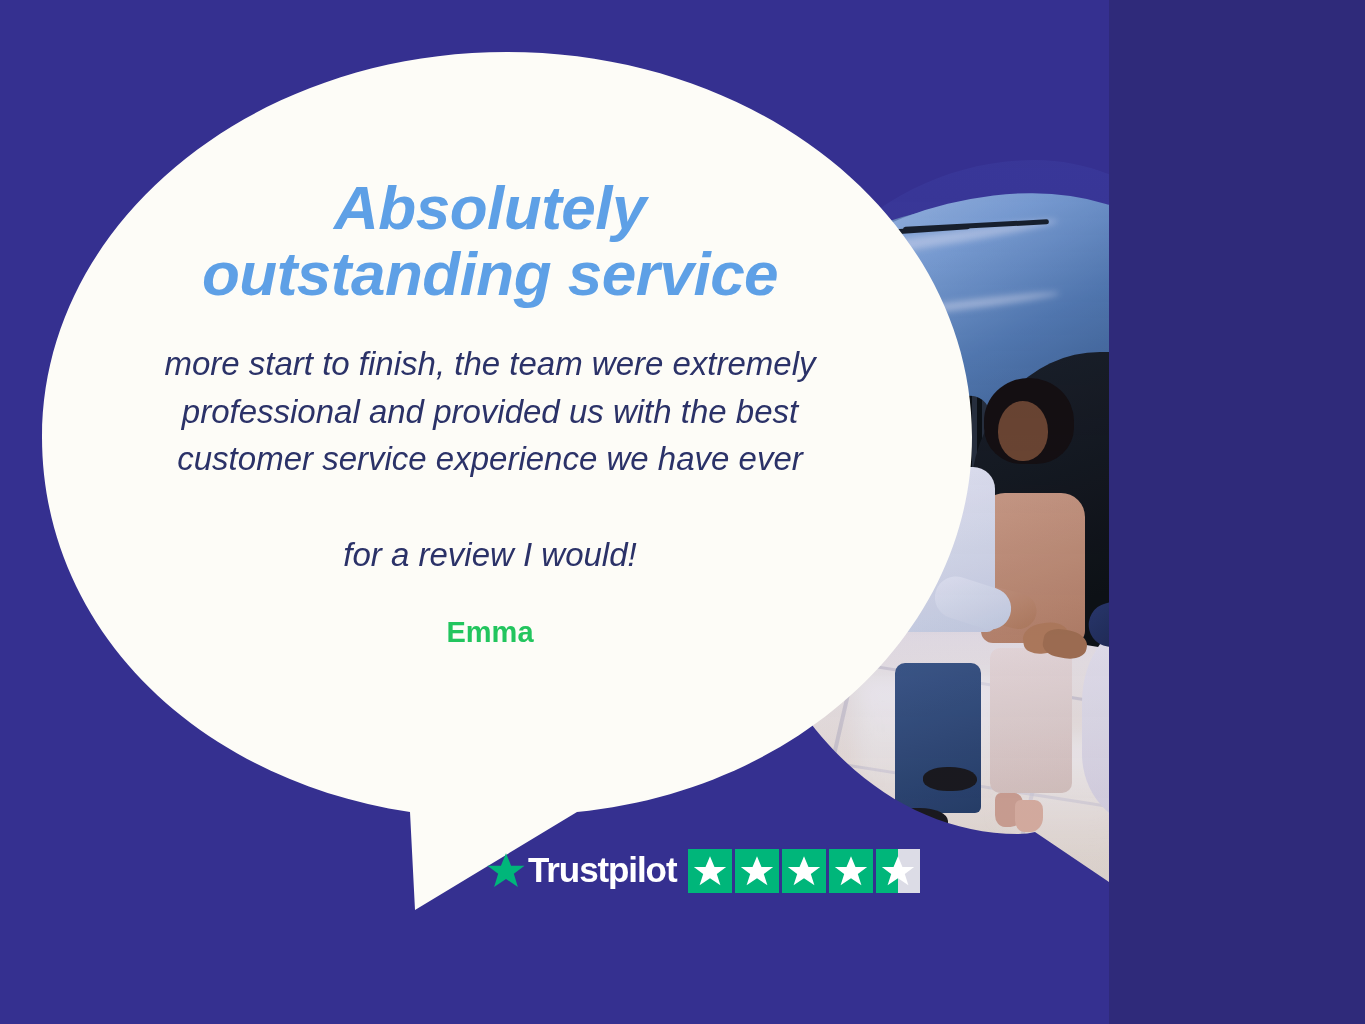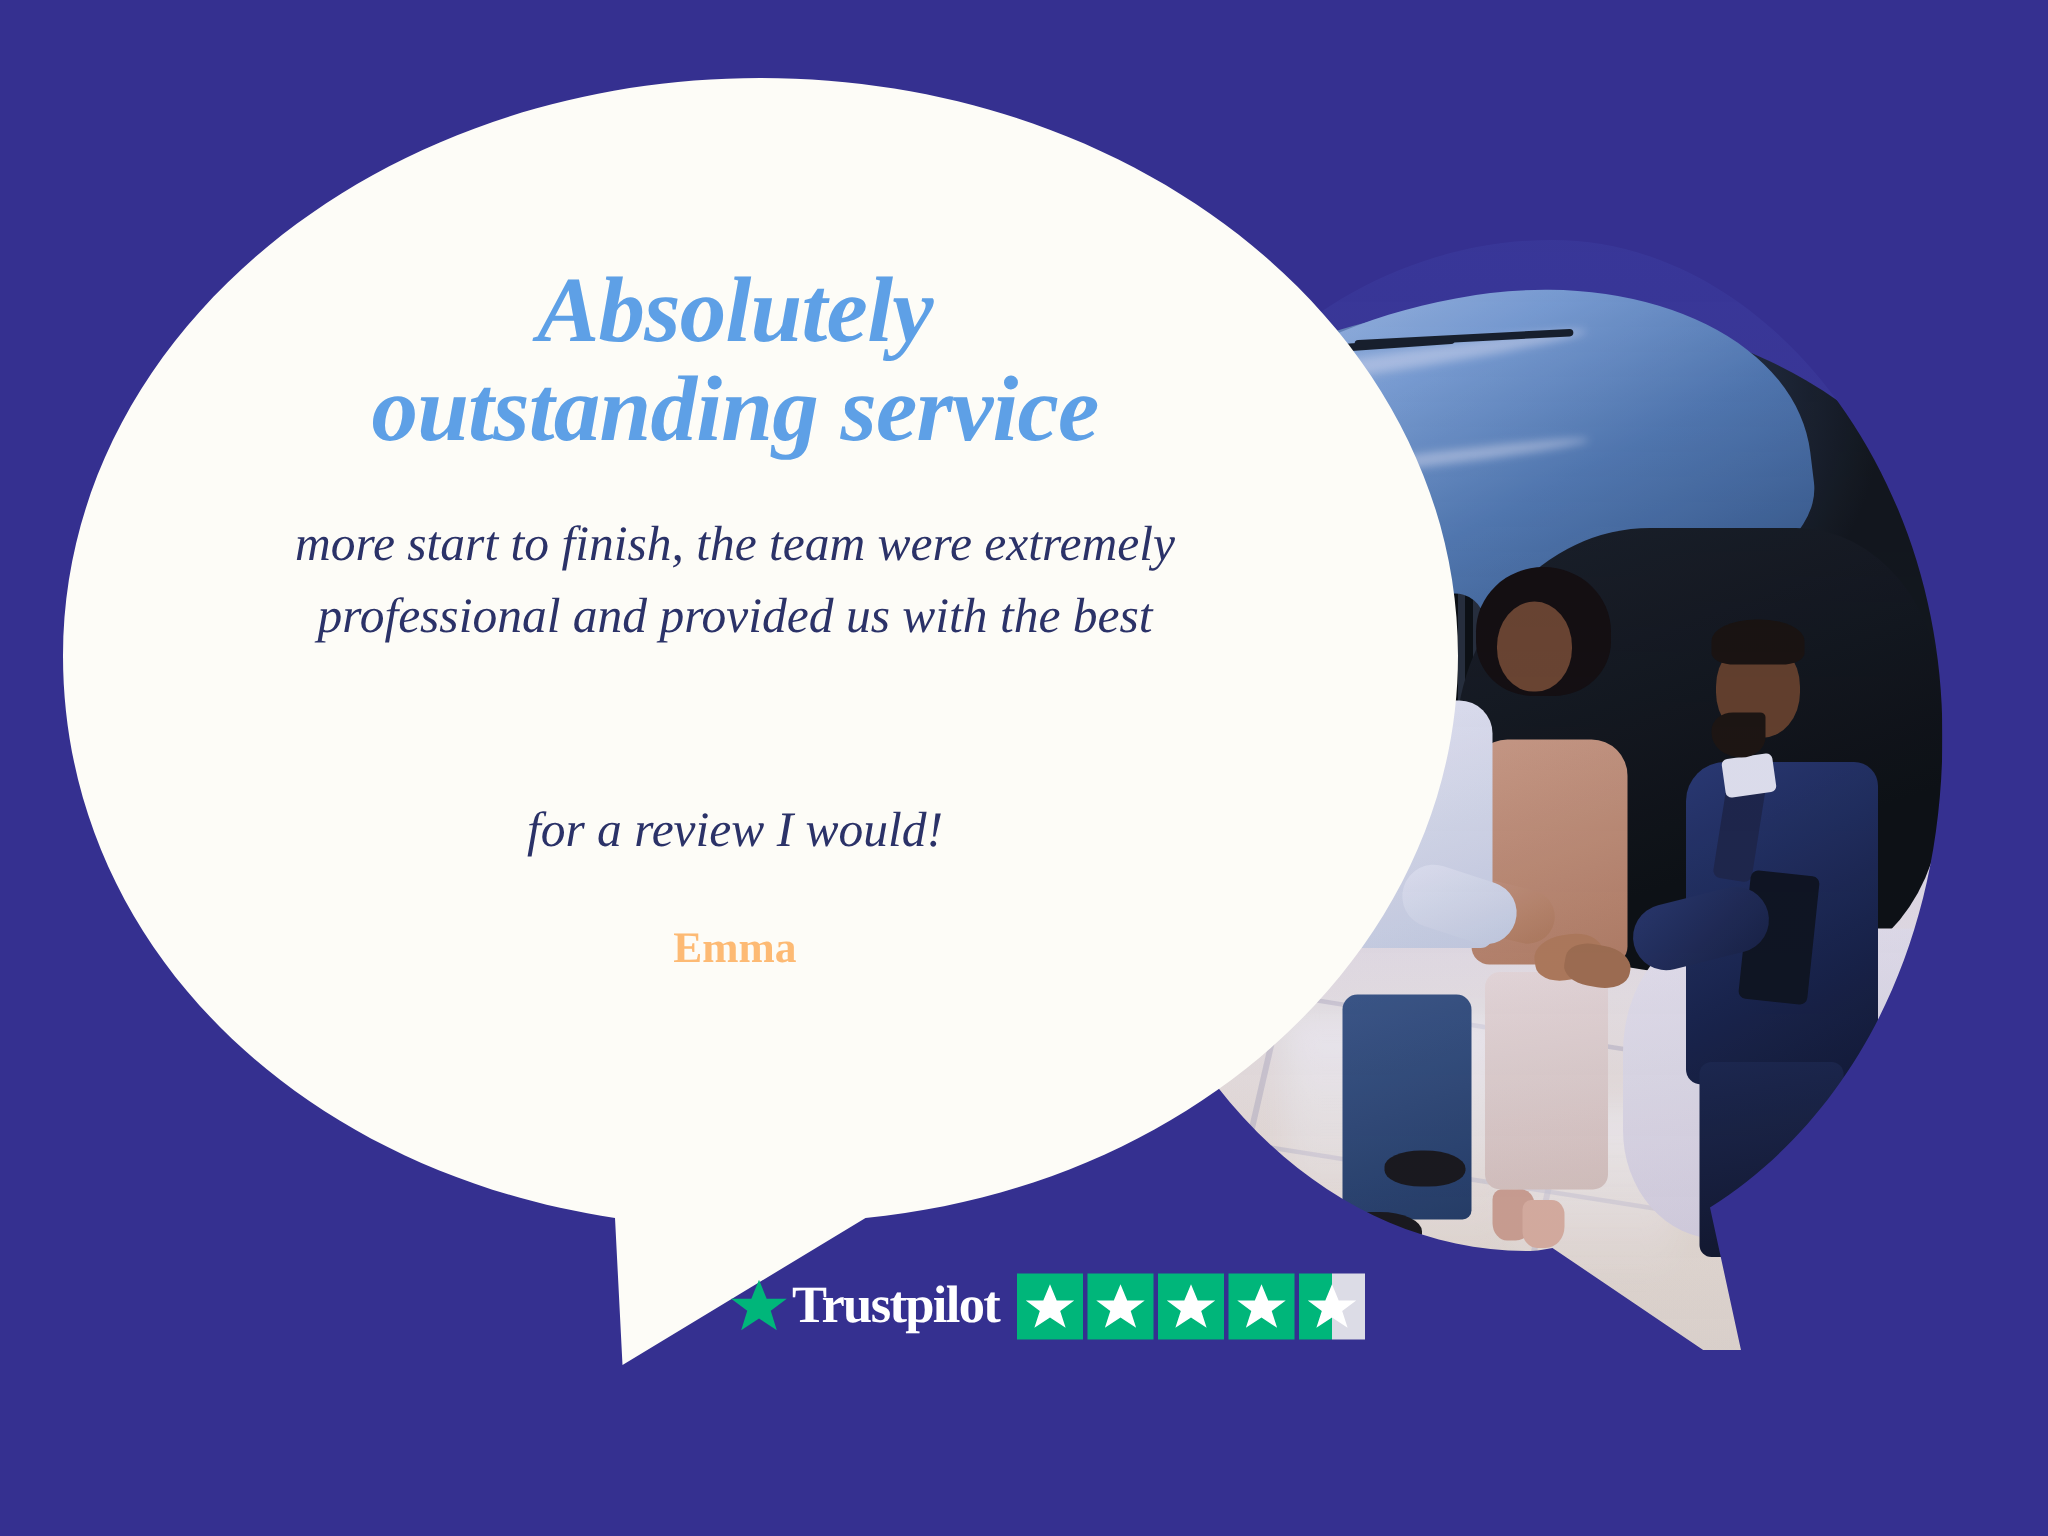--- a/index.html
+++ b/index.html
@@ -2,24 +2,24 @@
 <html><head>
 <meta charset="utf-8">
 <style>
   html, body {
     margin: 0;
     padding: 0;
     background: #2f2a7a;
   }
   #stage {
     position: relative;
-    width: 1365px;
+    width: 1109px;
     height: 1024px;
     overflow: hidden;
-    font-family: Liberation Serif, serif;
+    font-family: Liberation Sans, sans-serif;
   }
   .bg {
     position: absolute;
     inset: 0;
     background: #353090;
   }
 
   
   .photo-bubble {
     position: absolute;
@@ -197,21 +197,21 @@
   .quote {
     font-size: 33px;
     line-height: 1.44;
     font-style: italic;
     color: #2b3268;
     margin: 0 0 38px 0;
   }
   .author {
     font-size: 29px;
     font-weight: bold;
-    color: #fdba74;
+    color: #22c55e;
     margin: 0 0 4px 0;
   }
   .review-date {
     font-size: 25px;
     color: #7FA6D8;
     margin: 0;
   }
 
   
   .trustpilot {
@@ -336,21 +336,21 @@
 
   <div class="bubble-content">
     <h1 class="headline">
       <span>Absolutely</span><br>
       <span>outstanding service</span>
     </h1>
 
     <p class="quote">
       <span>more start to finish, the team were extremely</span><br>
       <span>professional and provided us with the best</span><br>
-      <br>
+      <span>customer service experience we have ever</span><br>
       <br>
       <span>for a review I would!</span>
     </p>
 
     <p class="author">Emma</p>
   </div>
 
   <div class="trustpilot">
     <div class="tp-brand">
       <svg class="tp-logo-star" viewBox="0 0 32 32" aria-hidden="true">

